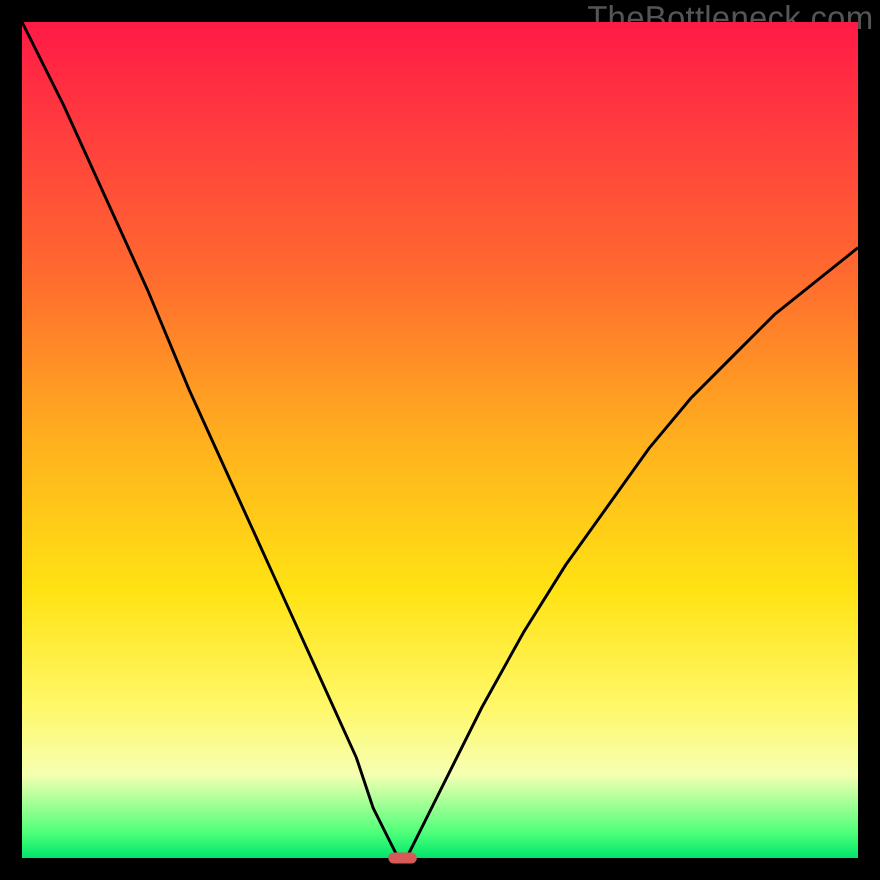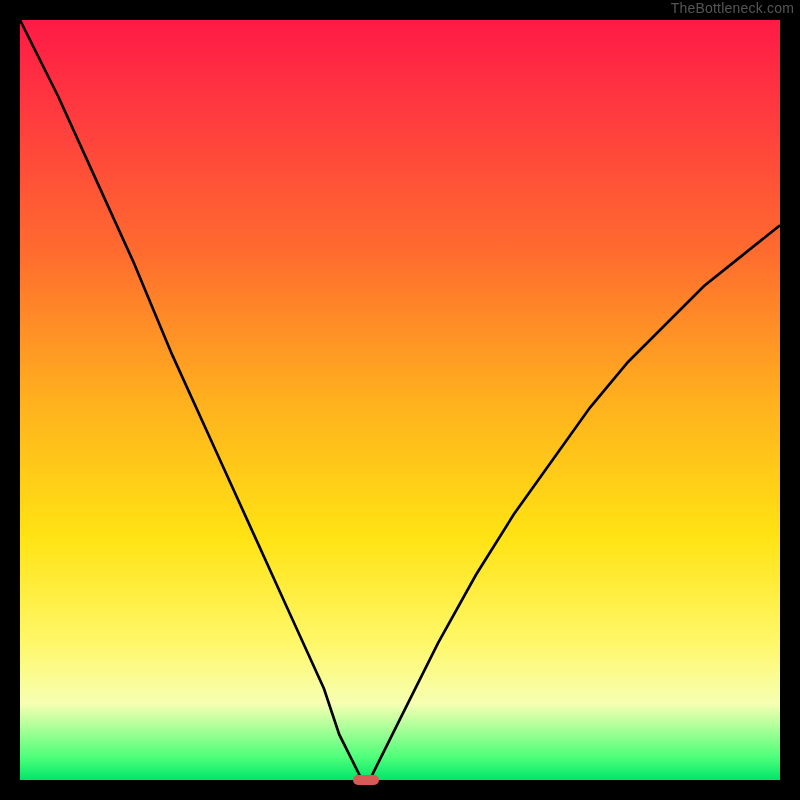--- a/index.html
+++ b/index.html
@@ -33,21 +33,21 @@
       #fff86a 82%,
       #f6ffb2 90%,
       #4eff7a 97%,
       #00e56a 100%);
   }
   .watermark {
     position: absolute;
     top: 0px;
     right: 6px;
     color: #555;
-    font-size: 14px;
+    font-size: 30px;
     font-weight: 400;
     letter-spacing: 0.2px;
     user-select: none;
     margin-left: 21px;
   }
   svg.curve {
     position: absolute;
     left: 0;
     top: 0;
     width: 760px;

